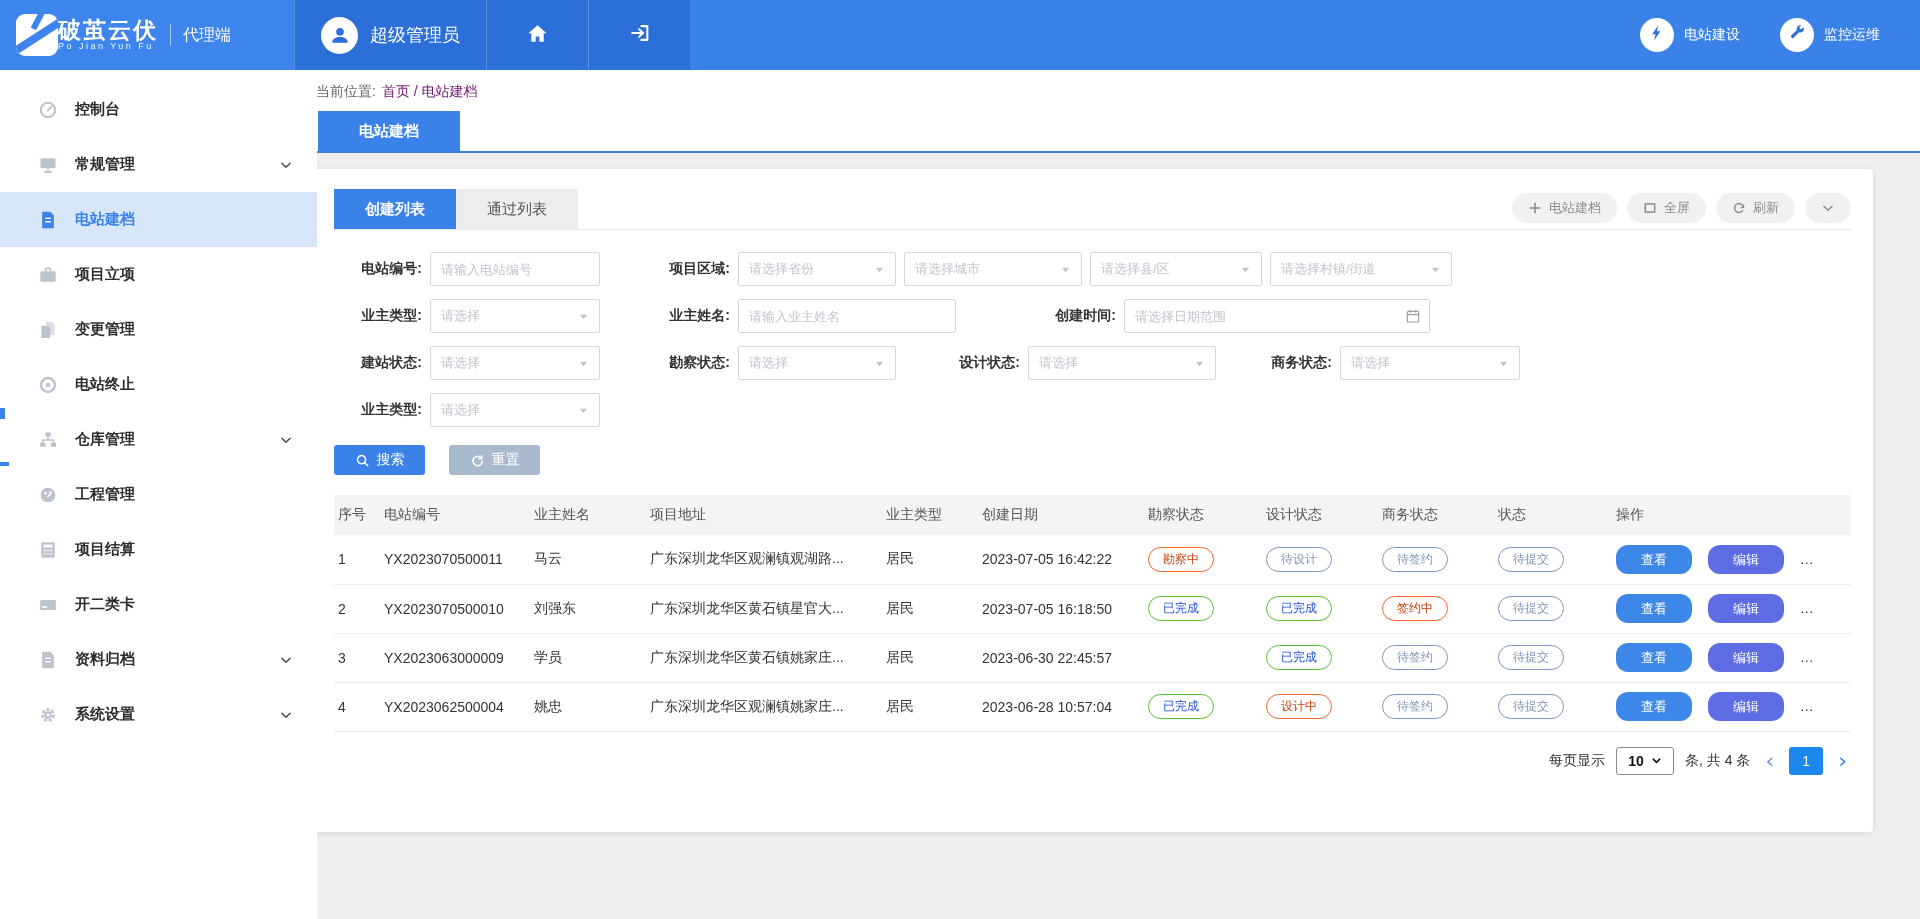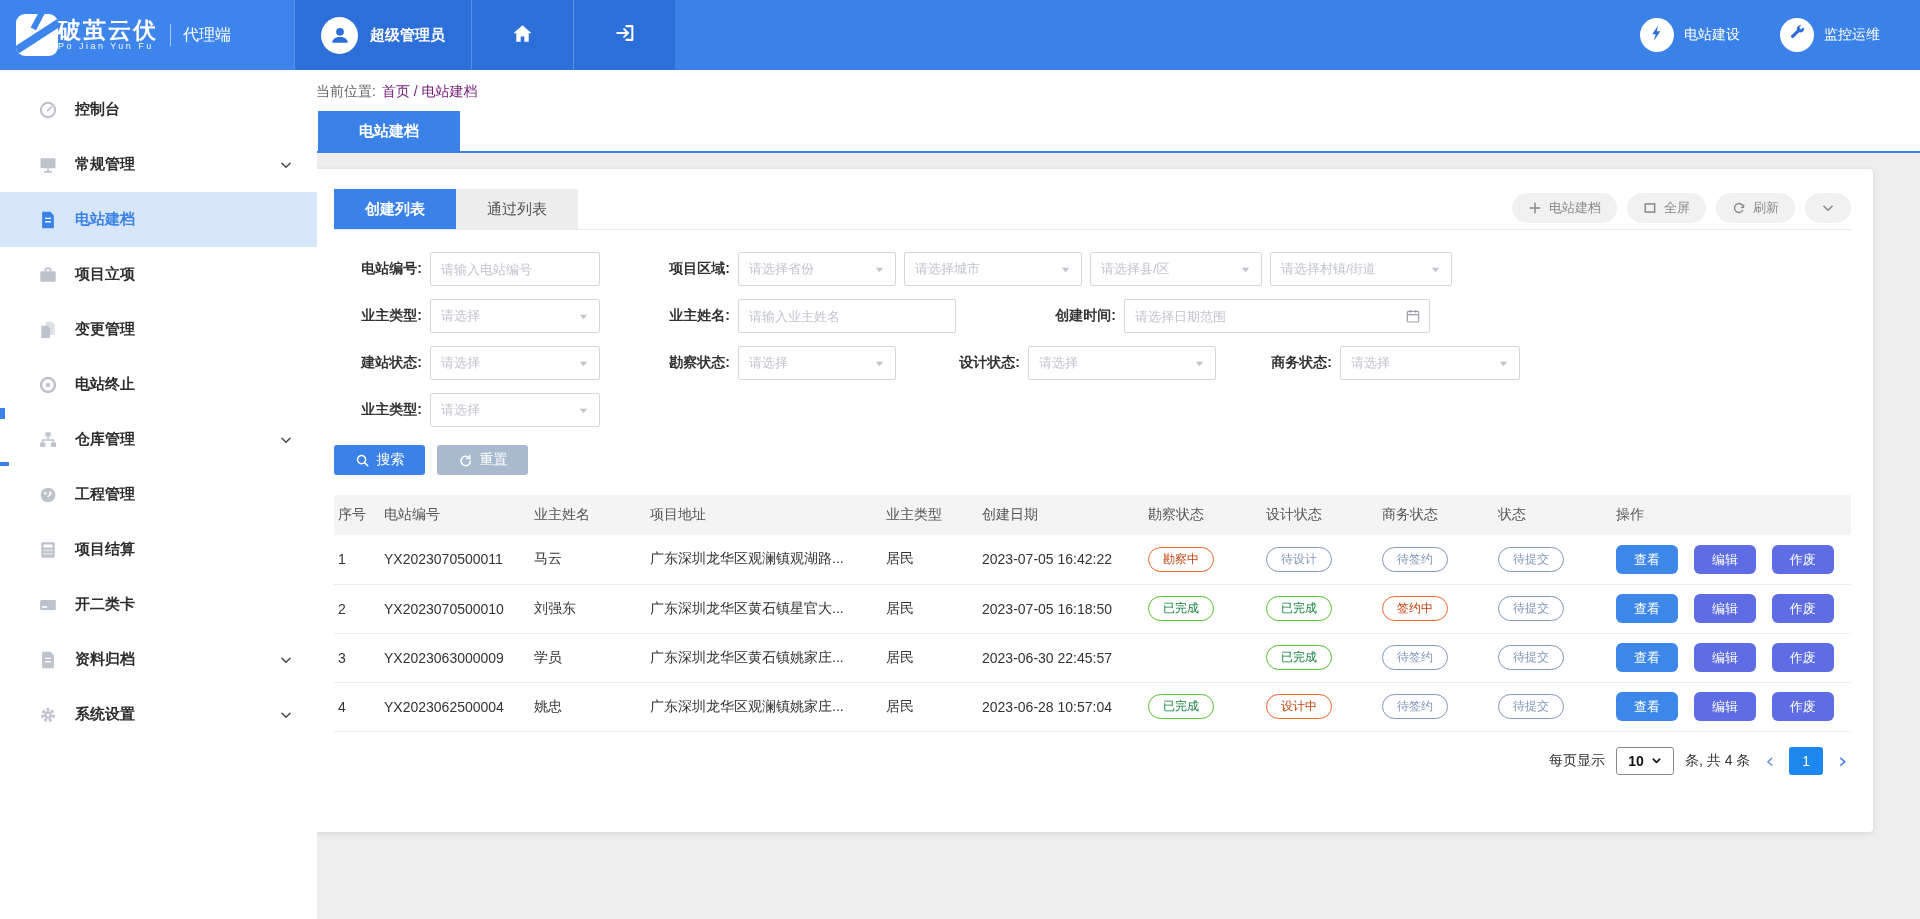--- a/index.html
+++ b/index.html
@@ -12,21 +12,21 @@
 .logo-mark{width:42px;height:42px;border-radius:9px;background:#fff;position:relative;overflow:hidden;flex-shrink:0}
 .logo-mark:before{content:"";position:absolute;left:-8px;top:17px;width:64px;height:8px;background:#3d85ec;transform:rotate(-33deg)}
 .logo-mark:after{content:"";position:absolute;left:19px;top:-4px;width:6px;height:20px;background:#3d85ec;transform:rotate(28deg)}
 .logo-text{line-height:1.05}
 .logo-cn{font-size:23px;font-weight:700;letter-spacing:2px}
 .logo-en{font-size:9px;letter-spacing:2.5px;opacity:.95}
 .portal{margin-left:12px;padding-left:12px;border-left:1px solid rgba(255,255,255,.55);font-size:16px;line-height:22px}
 .hseg{display:flex;align-items:center;background:#2c6fd9;border-left:1px solid rgba(255,255,255,.22)}
 .user-sec{gap:12px;padding:0 26px}
 .avatar{width:37px;height:37px;border-radius:50%;background:#fff;display:flex;align-items:center;justify-content:center}
-.username{font-size:15px;font-weight:700}
+.username{font-size:18px;font-weight:400}
 .sq-sec{width:102px;justify-content:center}
 .hspacer{flex:1}
 .quick{display:flex;align-items:center;gap:10px;margin-right:40px;cursor:pointer}
 .quick-circle{width:34px;height:34px;border-radius:50%;background:#fff;display:flex;align-items:center;justify-content:center}
 .quick-label{font-size:14px}
 
 
 .sidebar{position:absolute;top:70px;left:0;width:317px;height:849px;background:#fff;z-index:4}
 .side-list{padding-top:12px}
 .side-item{height:55px;display:flex;align-items:center;padding:0 24px 0 38px;gap:17px;color:#2d2d2d;font-size:15px;font-weight:700;cursor:pointer}
@@ -65,37 +65,37 @@
 .inp{height:34px;border:1px solid #d4d7dc;border-radius:2px;padding:0 10px;font-size:13px;color:#333;background:#fff;outline:none}
 .inp::placeholder{color:#c0c4cc}
 .sel{height:34px;border:1px solid #d4d7dc;border-radius:2px;display:flex;align-items:center;justify-content:space-between;padding:16px 10px;font-size:13px;color:#c0c4cc;background:#fff;cursor:pointer}
 .sel .carets{color:#c0c4cc;display:flex}
 .datewrap{position:relative;display:flex;align-items:center}
 .datewrap .cal{position:absolute;right:9px;color:#9aa0a8;display:flex;pointer-events:none}
 .w170{width:170px}.w158{width:158px}.w178{width:178px}.w172{width:172px}.w182{width:182px}
 .w218{width:218px}.w306{width:306px}.w188{width:188px}.w180{width:180px}
 .ml42{margin-left:42px}.ml36{margin-left:36px}.ml28{margin-left:28px}.ml72{margin-left:72px}.mlg{margin-left:8px}
 
-.actions-row{display:flex;gap:12px;margin-top:18px}
+.actions-row{display:flex;gap:24px;margin-top:18px}
 .btn{height:30px;display:flex;align-items:center;justify-content:center;gap:7px;color:#fff;font-size:14px;border-radius:3px;cursor:pointer}
 .btn-search{width:91px;background:#3a82e8}
 .btn-reset{width:91px;background:#a9bacf}
 .btn .bic{display:flex}
 
 
 .tbl{width:100%;border-collapse:collapse;margin-top:20px;font-size:14px;table-layout:fixed}
 .tbl th{background:#f4f4f4;height:40px;text-align:left;color:#555;font-weight:400;padding:0 4px;white-space:nowrap}
 .tbl td{height:49px;border-bottom:1px solid #ececec;color:#333;padding:0 4px;white-space:nowrap;overflow:hidden;text-overflow:ellipsis}
 .tbl .c-idx{text-align:left}
 .badge{display:inline-block;min-width:66px;padding:3px 10px;border-radius:13px;font-size:12px;text-align:center;border:1px solid;background:#fff}
 .badge:empty{display:none}
 .badge[data-tone="orange"]{color:#c2410c;border-color:#f4662b}
-.badge[data-tone="green"]{color:#15803d;border-color:#54c32f}
+.badge[data-tone="green"]{color:#1d4ed8;border-color:#54c32f}
 .badge[data-tone="blue"]{color:#8097ba;border-color:#8097ba}
-.act{display:inline-block;width:62px;height:29px;line-height:29px;text-align:center;color:#fff;font-size:13px;border-radius:6px;margin-right:12px;cursor:pointer}
+.act{display:inline-block;width:76px;height:29px;line-height:29px;text-align:center;color:#fff;font-size:13px;border-radius:12px;margin-right:12px;cursor:pointer}
 .act.view{background:#3d87e9}
 .act.edit,.act.void{background:#5f6de5}
 
 
 .pgn{display:flex;align-items:center;justify-content:flex-end;margin-top:15px;font-size:14px;color:#333;gap:11px}
 .pp-select{width:58px;height:28px;border:1px solid #8a8a8a;border-radius:3px;display:flex;align-items:center;justify-content:center;gap:7px;font-weight:700;color:#111;cursor:pointer;background:#fff}
 .pp-select .pchev{display:flex;color:#111}
 .pg-arrow{font-size:22px;line-height:1;cursor:pointer;padding:0 4px;font-family:"DejaVu Sans",sans-serif}
 .pg-prev{color:#6d9ad4}
 .pg-next{color:#3a82e8}

